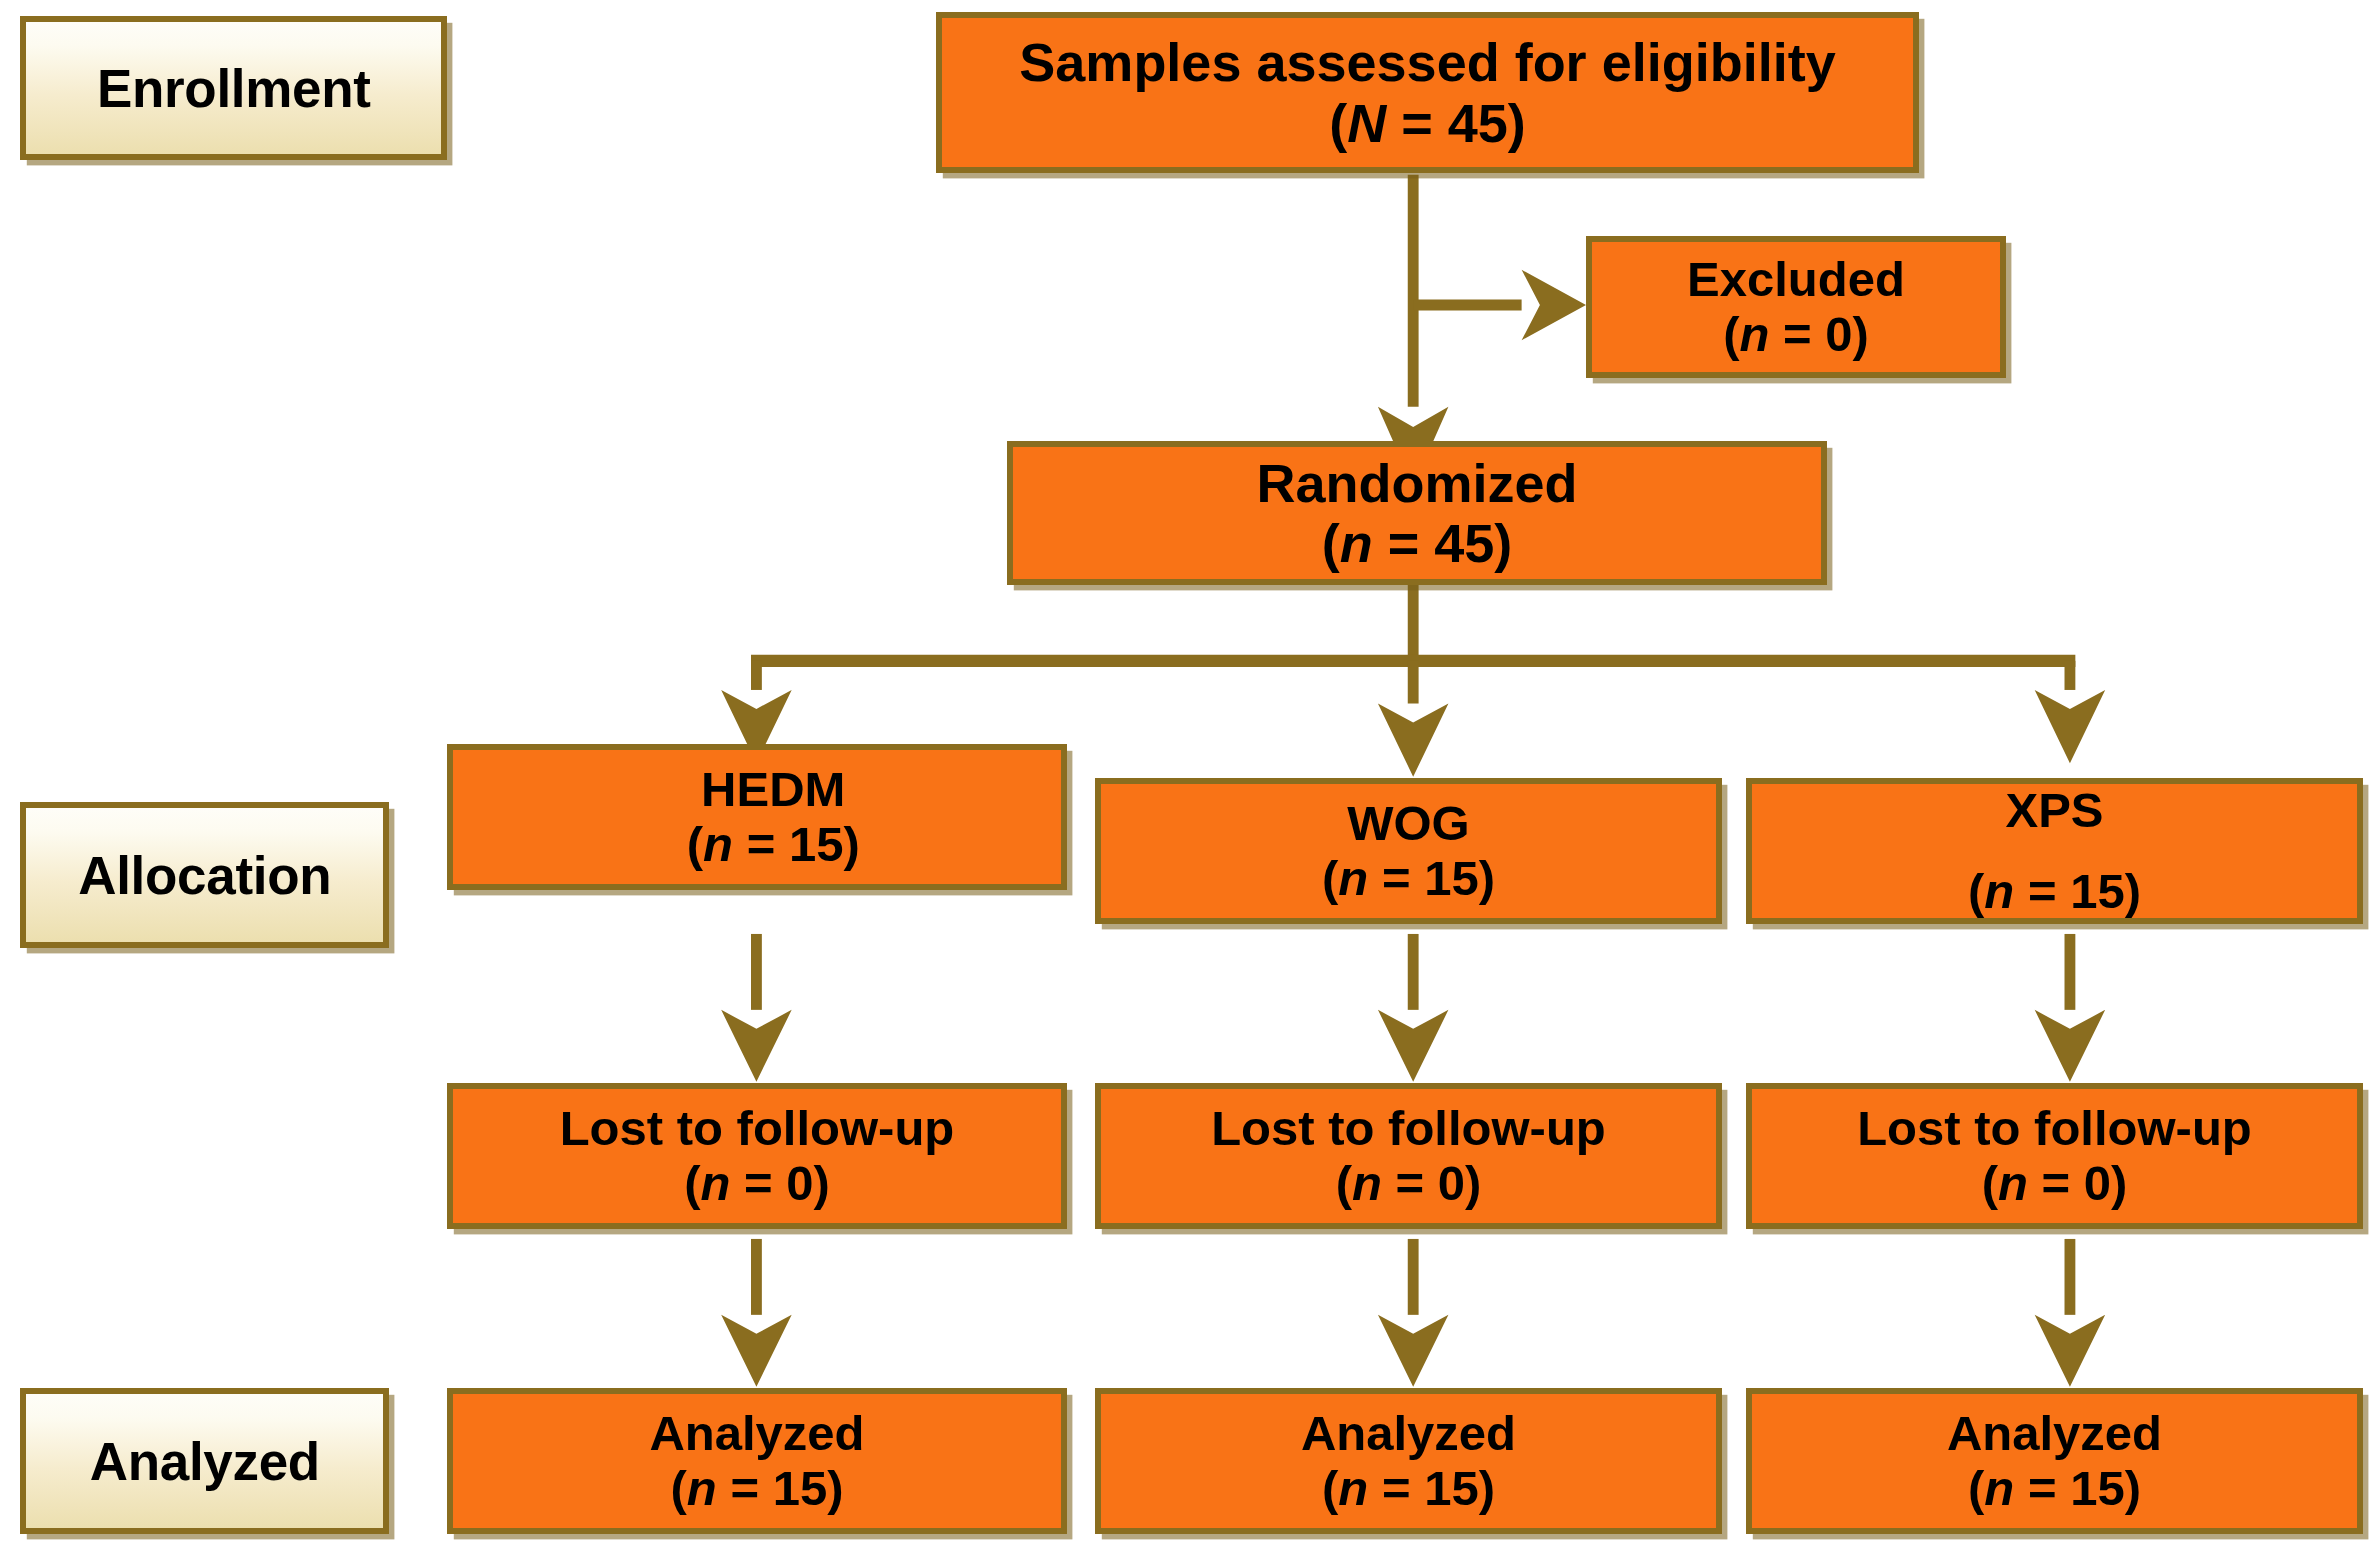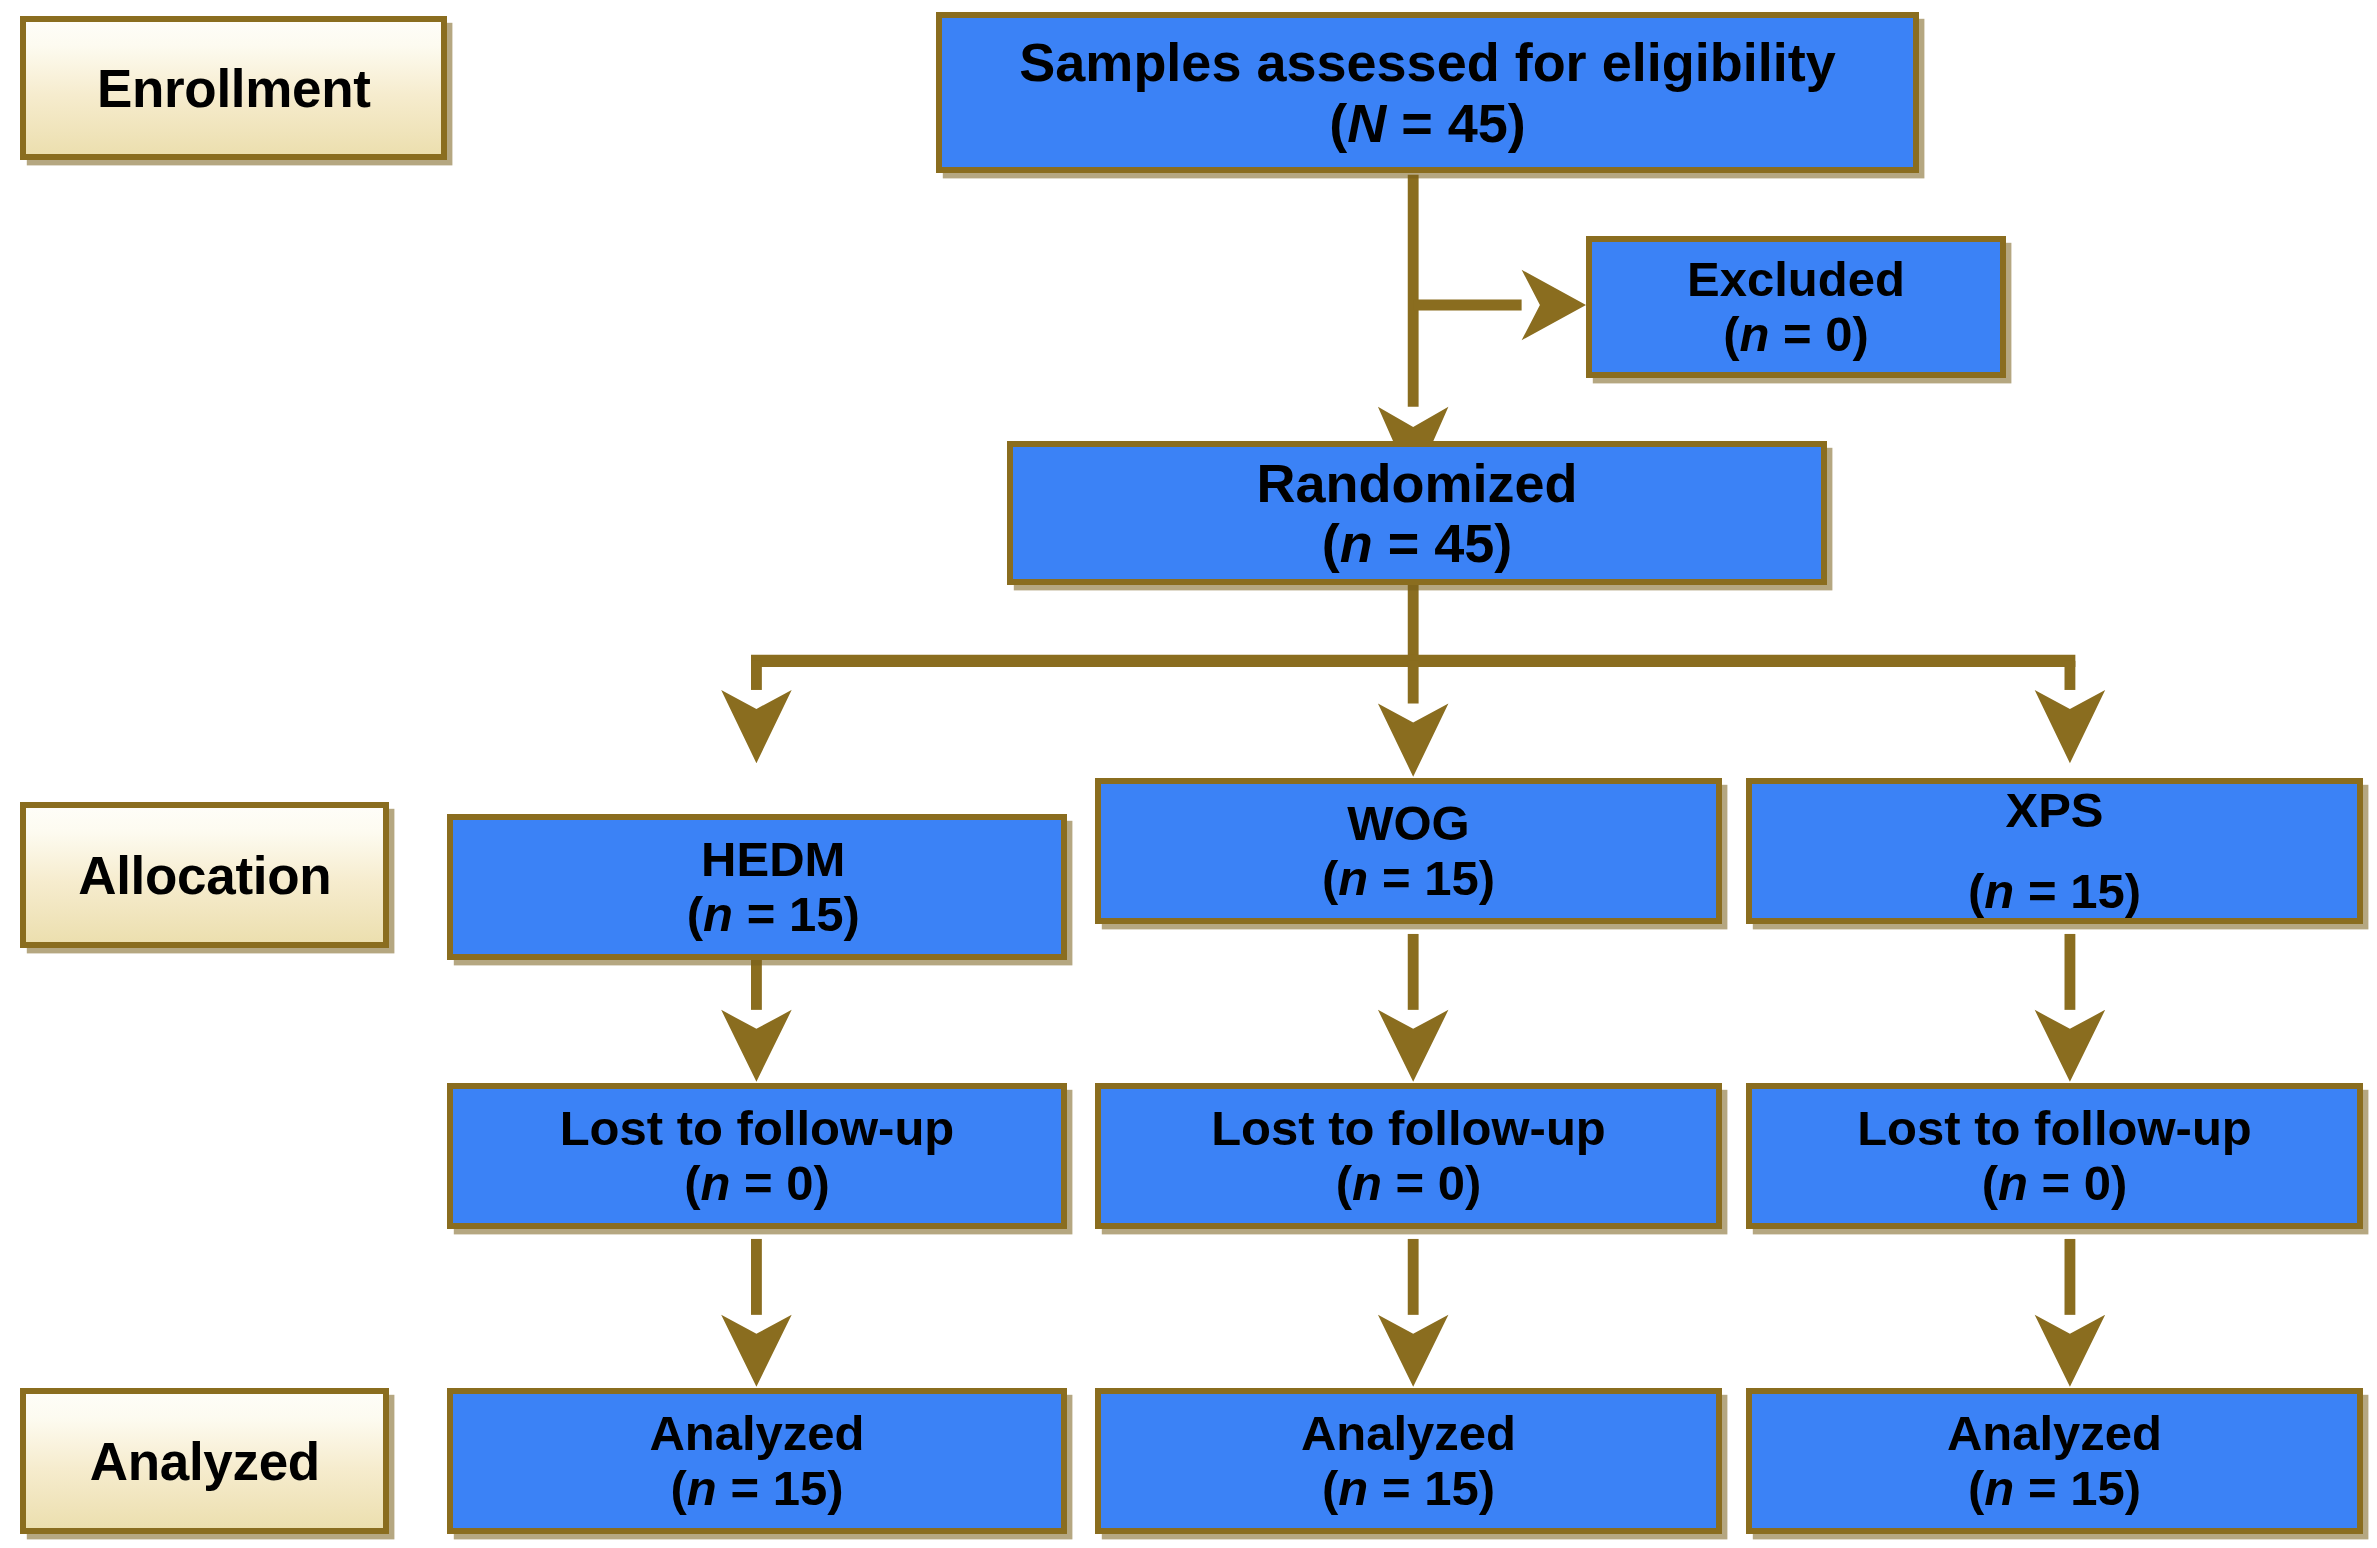--- a/index.html
+++ b/index.html
@@ -19,21 +19,21 @@
     color:#000;font-weight:bold;letter-spacing:-0.3px;
     font-size:53px;line-height:1;
     text-align:center;
   }
 
   
   .node{
     position:absolute;
     box-sizing:border-box;
     border:6.8px solid #8a6d1f;
-    background:#3b82f6;
+    background:#f97316;
     box-shadow:6.1px 6.1px 0 -0.7px rgba(120,95,25,0.55);
     display:flex;flex-direction:column;align-items:center;justify-content:center;
     color:#000;font-weight:bold;
     font-size:49px;line-height:1.12;
     text-align:center;
     padding:4.1px 9.5px;
   }
   .node .ln{display:block;white-space:nowrap;}
   .node em{font-style:italic;font-weight:bold;}
 
@@ -119,21 +119,21 @@
   <div class="node" style="left:1586px;top:236px;width:420px;height:142px;justify-content:center;">
     <span class="ln">Excluded</span>
     <span class="ln"><span>(</span><em>n</em><span> = 0)</span></span>
   </div>
 
   <div class="node big" style="left:1007px;top:441px;width:820px;height:144px;">
     <span class="ln">Randomized</span>
     <span class="ln"><span>(</span><em>n</em><span> = 45)</span></span>
   </div>
 
-  <div class="node" style="left:447px;top:814px;width:620px;height:146px;padding-left:42px;">
+  <div class="node" style="left:447px;top:744px;width:620px;height:146px;padding-left:42px;">
     <span class="ln">HEDM</span>
     <span class="ln"><span>(</span><em>n</em><span> = 15)</span></span>
   </div>
 
   <div class="node" style="left:1095px;top:778px;width:627px;height:146px;">
     <span class="ln">WOG</span>
     <span class="ln"><span>(</span><em>n</em><span> = 15)</span></span>
   </div>
 
   <div class="node" style="left:1746px;top:778px;width:617px;height:146px;gap:26px;">

